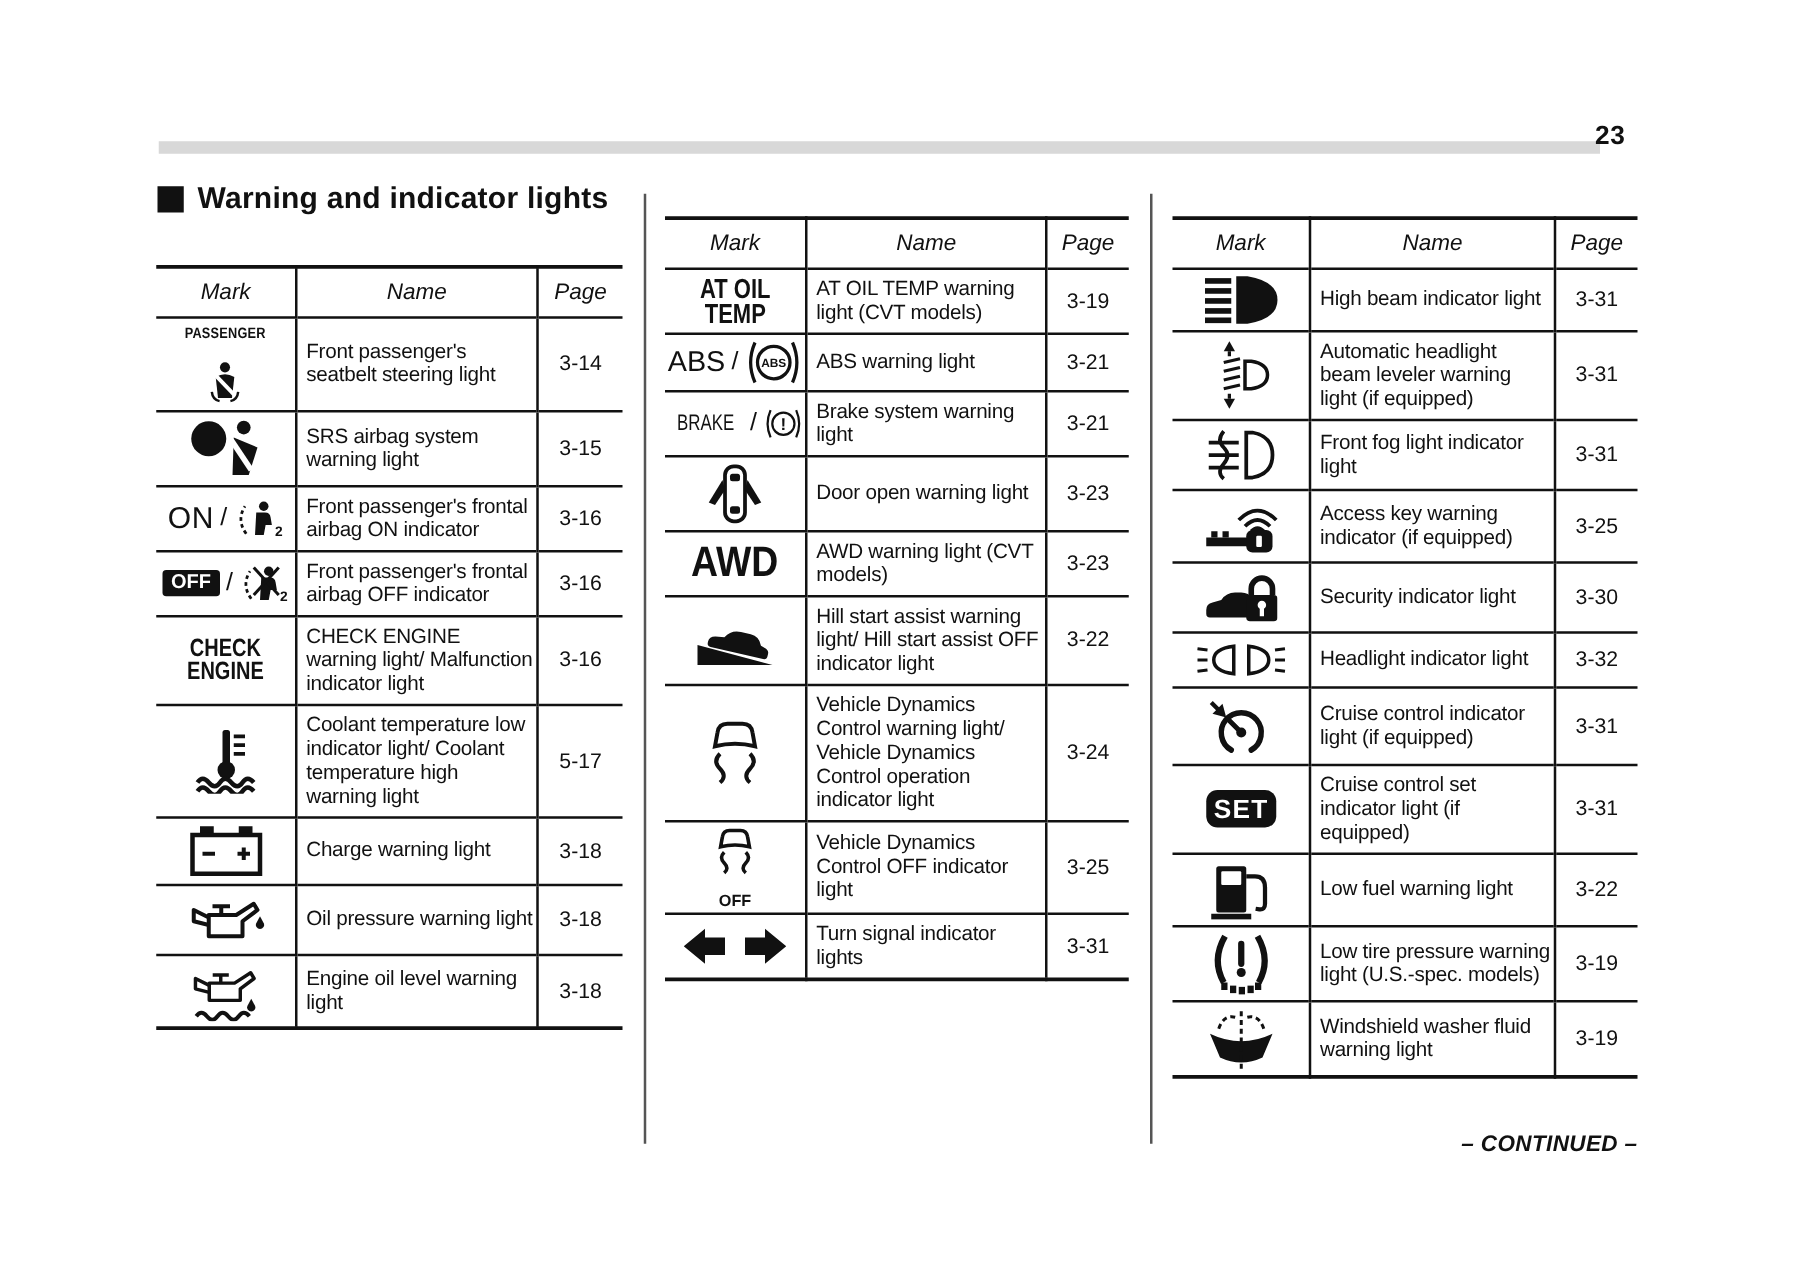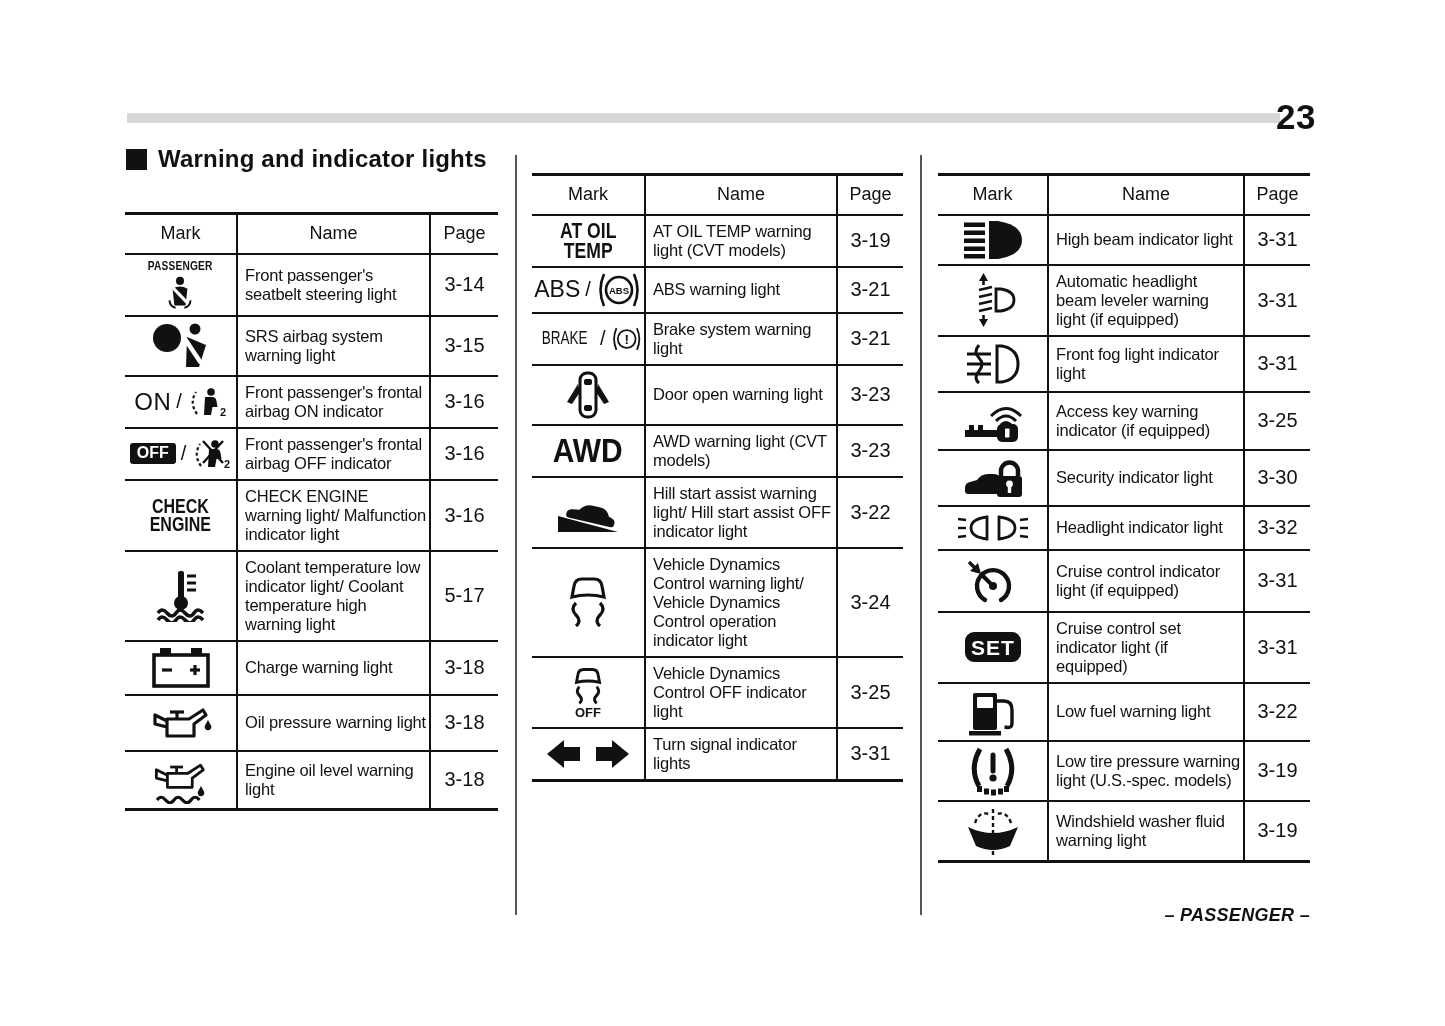--- a/index.html
+++ b/index.html
@@ -1,42 +1,42 @@
 <!DOCTYPE html>
 <html><head>
 <meta charset="utf-8">
 <style>
   html,body{margin:0;padding:0;}
   body{
     width:1445px;height:1026px;background:#ffffff;position:relative;
     font-family:"Liberation Sans", sans-serif;color:#111;overflow:hidden;
   }
   .topbar{position:absolute;left:127px;top:113px;width:1153px;height:10px;background:#d8d8d8;}
-  .page-number{position:absolute;left:1276px;top:97px;font-size:35px;font-weight:bold;letter-spacing:0.5px;}
+  .page-number{position:absolute;left:1276px;top:97px;font-size:21px;font-weight:bold;letter-spacing:0.5px;}
   .title{position:absolute;left:126px;top:145px;margin:0;font-size:24px;font-weight:bold;display:flex;align-items:center;gap:11px;letter-spacing:0.2px;}
   .title .sq{width:21px;height:21px;background:#111;flex:0 0 auto;}
   .divider{position:absolute;top:155px;height:760px;width:2px;background:#555;}
   .div1{left:515px;} .div2{left:920px;}
   .col{position:absolute;}
   .col1{left:125px;top:212px;width:373px;}
   .col2{left:532px;top:173px;width:371px;}
   .col3{left:938px;top:173px;width:372px;}
   table{width:100%;border-collapse:collapse;table-layout:fixed;
         border-top:3px solid #111;border-bottom:3px solid #111;}
-  thead tr{height:40px;border-bottom:2px solid #111;}
+  thead tr{height:40px;border-bottom:2px solid #111;font-style:italic;}
   th{font-weight:normal;font-size:18px;text-align:center;padding:2px;}
   tbody tr{height:44px;border-bottom:2px solid #111;}
   tbody tr:last-child{border-bottom:none;}
   th.mark,td.mark{border-right:2px solid #111;}
   th.name,td.name{border-right:2px solid #111;}
   td.mark{text-align:center;vertical-align:middle;padding:4px 2px;}
   td.name{font-size:16.5px;line-height:19px;letter-spacing:-0.2px;padding:6px 3px 6px 7px;vertical-align:middle;}
-  td.page{text-align:center;font-size:20px;vertical-align:middle;}
+  td.page{text-align:center;font-size:17px;vertical-align:middle;}
   .mk{display:flex;align-items:center;justify-content:center;gap:4px;}
-  .mk-col{display:flex;flex-direction:column;align-items:center;gap:2px;}
+  .mk-col{display:flex;flex-direction:column;align-items:center;gap:15px;}
   .mk-slash{font-size:20px;margin:0 1px;}
   .mk-on{font-size:24px;letter-spacing:0.5px;}
   .mk-off-pill{background:#111;color:#fff;font-weight:bold;font-size:16px;padding:1px 7px 2px;border-radius:3px;}
   .mk-cond{font-weight:bold;white-space:pre-line;transform:scaleX(0.8);transform-origin:center;text-align:center;display:inline-block;}
   .mk-check{font-size:20px;line-height:18px;}
   .mk-atoil{font-size:22px;line-height:20px;}
   .mk-awd{font-size:34px;font-weight:bold;transform:scaleX(0.88);transform-origin:center;display:inline-block;}
   .mk-abs{font-size:23px;}
   .mk-brake{font-size:18px;transform:scaleX(0.75);transform-origin:center;display:inline-block;}
   .mk-passenger{font-size:12px;font-weight:bold;transform:scaleX(0.85);transform-origin:center;display:inline-block;letter-spacing:0.2px;}
@@ -561,13 +561,13 @@
                 </g>
               </svg>
             </div>
           </td>
           <td class="name">Windshield washer fluid warning light</td>
           <td class="page">3-19</td>
         </tr>
       </tbody>
     </table>
   </div>
-<div class="continued">– PASSENGER –</div>
+<div class="continued">– CONTINUED –</div>
 
 </body></html>

